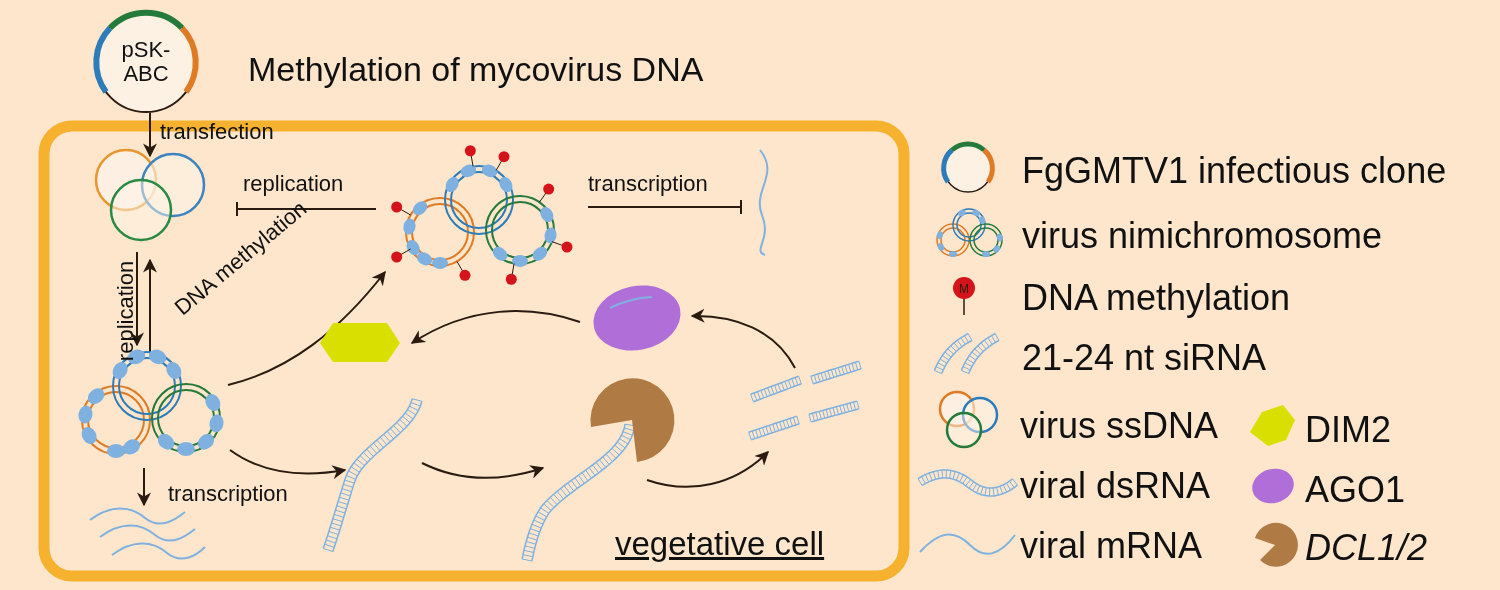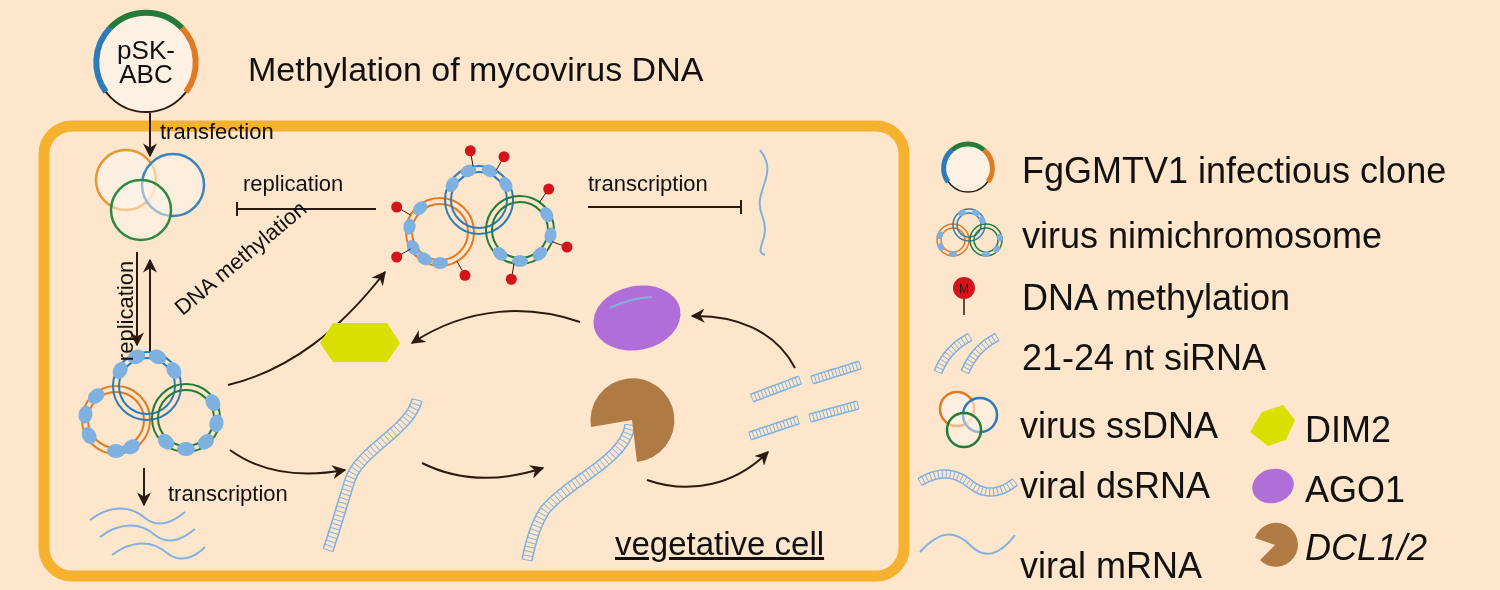--- a/index.html
+++ b/index.html
@@ -6,21 +6,21 @@
     body {
       width: 1500px; height: 590px; overflow: hidden;
       background: #fde6cb;
       font-family: "Liberation Sans", sans-serif;
       color: #111;
       position: relative;
     }
     svg.layer { position: absolute; left: 0; top: 0; }
     .txt { position: absolute; white-space: nowrap; line-height: 1; }
     .title { font-size: 34px; left: 248px; top: 52px; }
-    .plasmid-label { font-size: 26px; text-align: center; left: 98px; top: 38px; width: 96px; line-height: 24px; }
+    .plasmid-label { font-size: 22px; text-align: center; left: 98px; top: 38px; width: 96px; line-height: 24px; }
     .lbl { font-size: 22px; }
     .cell-label { font-size: 33px; }
     .legend-label { font-size: 36px; }
   </style>
 </head>
 <body>
 
 <svg class="layer" width="1500" height="590" viewBox="0 0 1500 590">
   <defs>
     <marker id="arrowHead" viewBox="0 0 10 10" refX="9" refY="5" markerWidth="7" markerHeight="7" orient="auto-start-reverse">
@@ -455,16 +455,16 @@
 <div class="txt lbl" style="left:178px; top:300px; transform: rotate(-40deg); transform-origin: left center;">DNA methylation</div>
 <div class="txt lbl" style="left:168px; top:483px;">transcription</div>
 <div class="txt cell-label" style="left:615px; top:527px;text-decoration:underline;">vegetative cell</div>
 
 <div class="txt legend-label" style="left:1022px; top:153px;">FgGMTV1 infectious clone</div>
 <div class="txt legend-label" style="left:1022px; top:218px;">virus nimichromosome</div>
 <div class="txt legend-label" style="left:1022px; top:280px;">DNA methylation</div>
 <div class="txt legend-label" style="left:1022px; top:340px;">21-24 nt siRNA</div>
 <div class="txt legend-label" style="left:1020px; top:408px;">virus ssDNA</div>
 <div class="txt legend-label" style="left:1020px; top:468px;">viral dsRNA</div>
-<div class="txt legend-label" style="left:1020px; top:528px;margin-top:20px;">viral mRNA</div>
+<div class="txt legend-label" style="left:1020px; top:528px;">viral mRNA</div>
 <div class="txt legend-label" style="left:1305px; top:412px;">DIM2</div>
 <div class="txt legend-label" style="left:1305px; top:472px;">AGO1</div>
 <div class="txt legend-label" style="left:1305px; top:530px;font-style:italic;">DCL1/2</div>
 
 </body></html>

